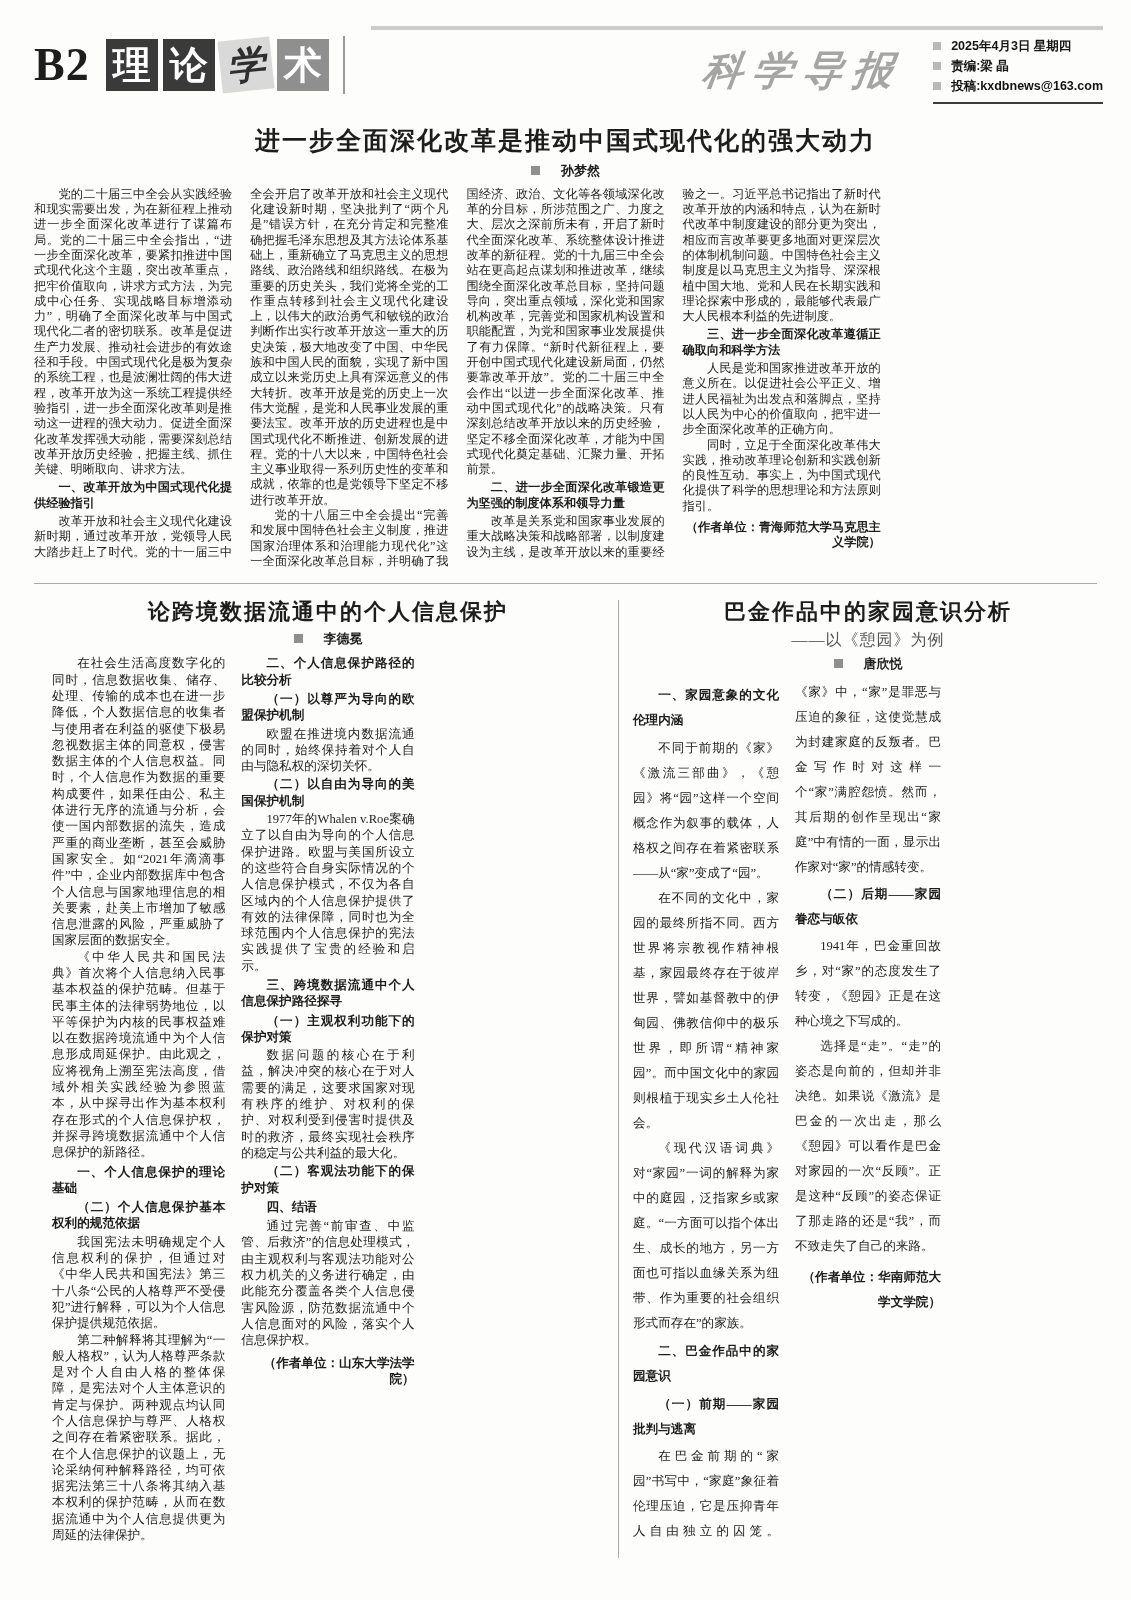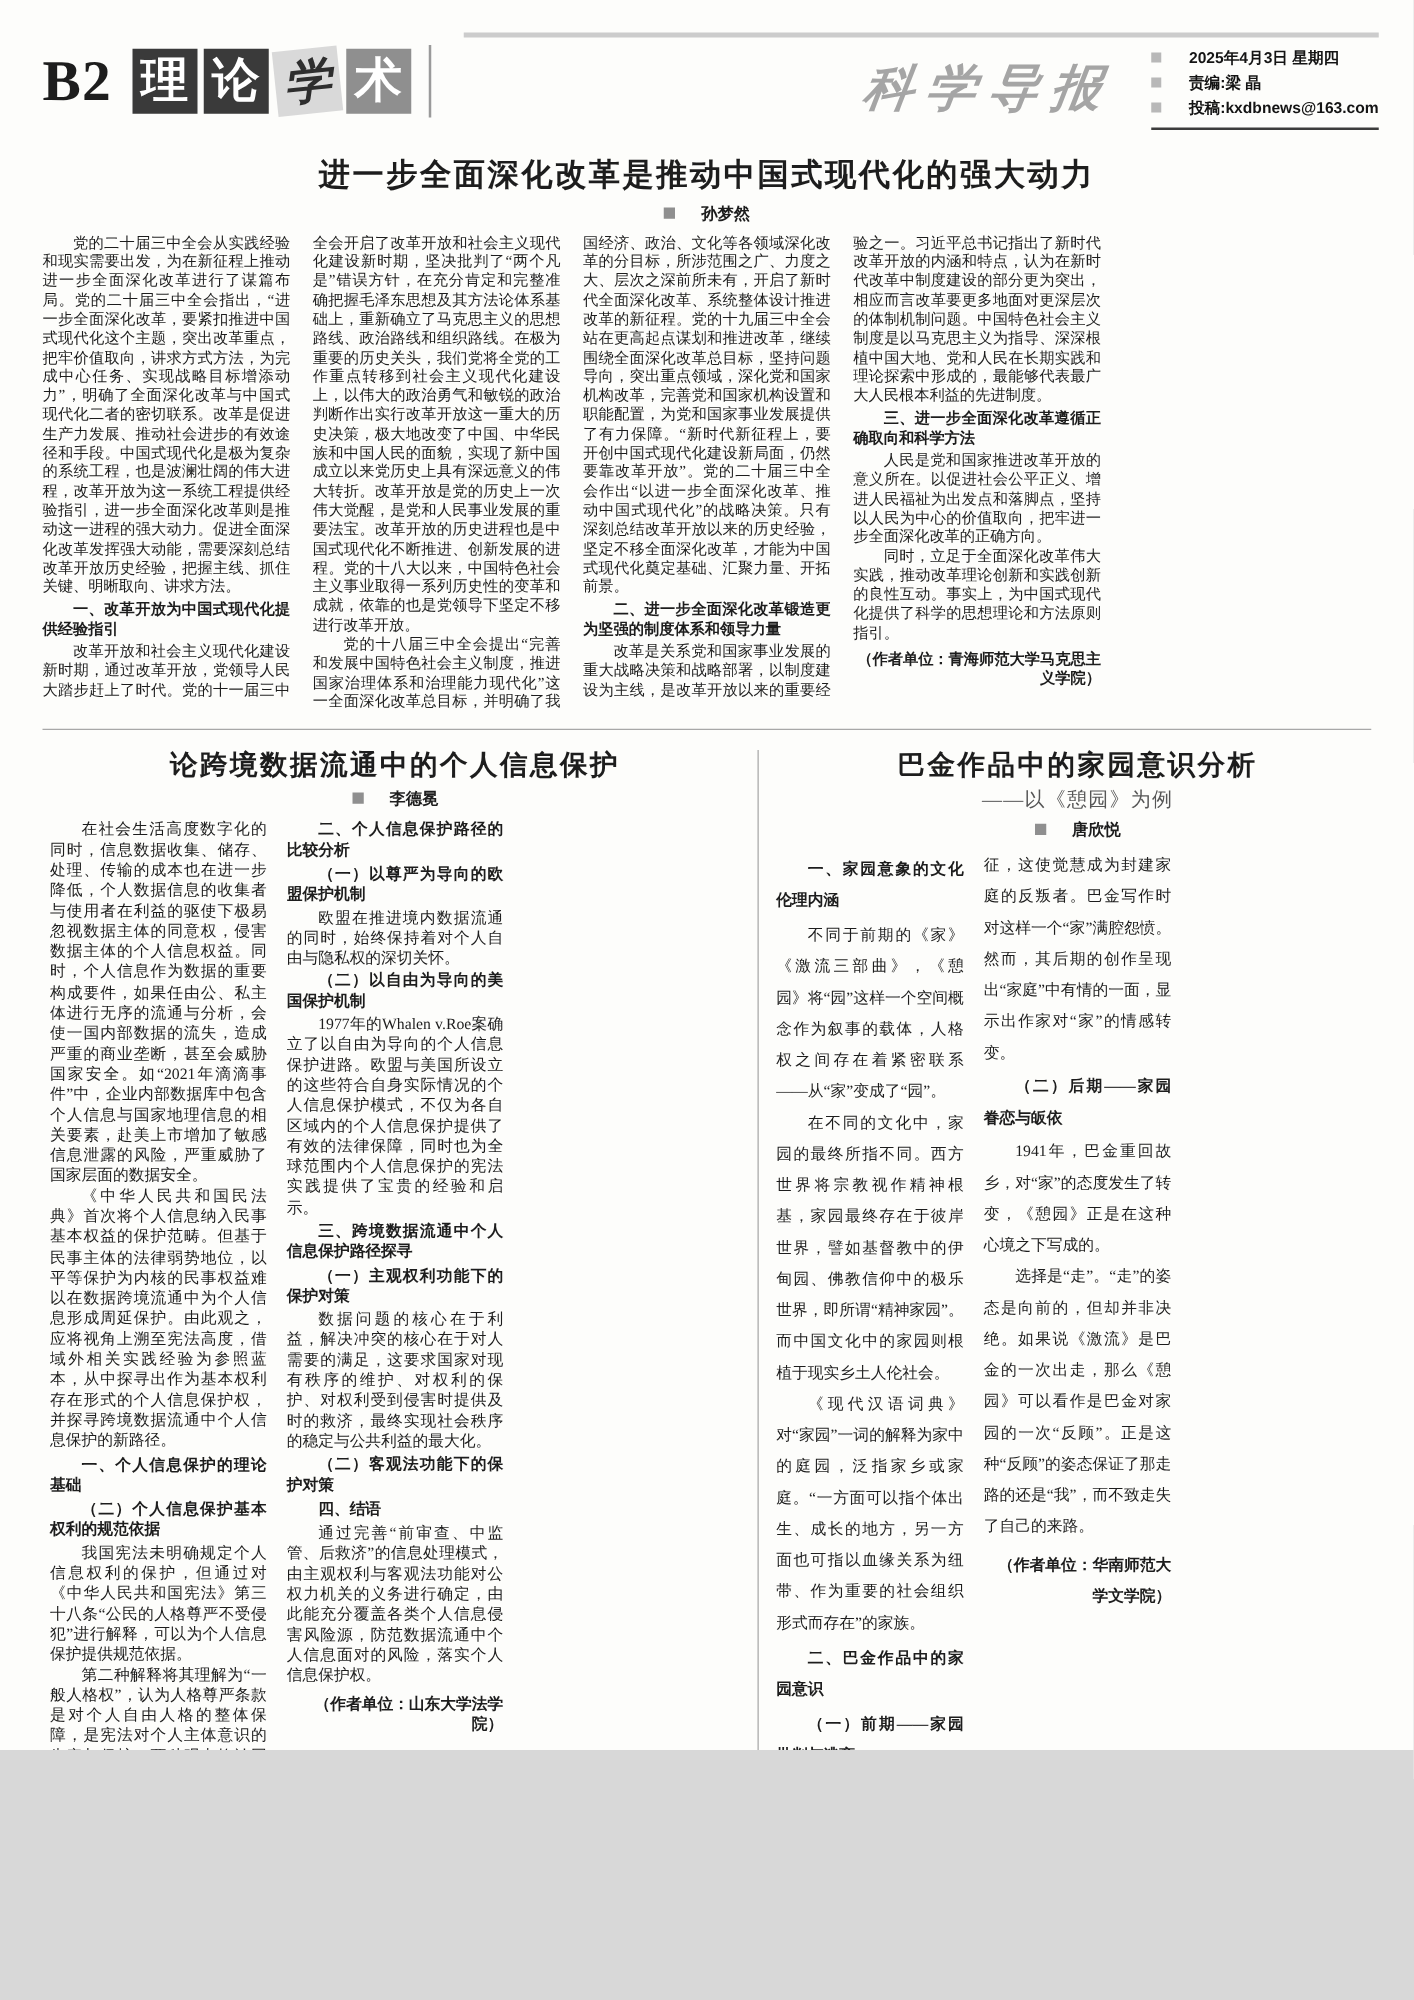--- a/index.html
+++ b/index.html
@@ -1,38 +1,38 @@
 <!DOCTYPE html>
 <html><head>
 <meta charset="utf-8">
 <style>
   * { box-sizing: border-box; margin: 0; padding: 0; }
   html,body { background:#d8d8d8; }
   .page {
-    width: 1131px; height: 1400px; background: #fdfdfb; color:#1d1d1d;
+    width: 1131px; height: 1600px; background: #fdfdfb; color:#1d1d1d;
     font-family: "Liberation Serif", serif; position: relative; overflow: hidden;
     margin: 0 auto;
   }
   
   .header { display:flex; align-items:center; padding: 26px 28px 4px 34px; }
   .edition { font: 700 46px/1 "Liberation Serif", serif; letter-spacing:1px; margin-right:16px; }
   .tiles { display:flex; gap:5px; align-items:center; }
   .tile { width:52px; height:52px; display:flex; align-items:center; justify-content:center;
           font: 700 38px/1 "Liberation Sans", sans-serif; }
   .tile.dark  { background:#3a3a3a; color:#fff; }
   .tile.light { background:#d9d9d9; color:#2e2e2e; font-family:"DejaVu Serif",serif; font-style:italic; transform:rotate(-6deg); }
   .tile.mid   { background:#8f8f8f; color:#fff; }
   .tiles-divider { width:2px; height:58px; background:#9a9a9a; margin-left:9px; }
   .head-right { flex:1; margin-left:26px; border-top:4px solid #cccccc; padding-top:6px;
                 display:flex; justify-content:flex-end; align-items:center; gap:30px; }
   .brand { font-family:"DejaVu Serif", serif; font-style:italic; font-weight:700;
            font-size:40px; color:#a5a5a5; letter-spacing:10px; transform:skewX(-8deg); white-space:nowrap; }
   .pubinfo { border-bottom:2px solid #3c3c3c; padding-bottom:6px;
              font:700 12.5px/1.6 "Liberation Sans", sans-serif; color:#141414; }
-  .pubinfo .row { display:flex; align-items:center; gap:22px; white-space:nowrap; }
+  .pubinfo .row { display:flex; align-items:center; gap:10px; white-space:nowrap; }
   .sqicon { width:8px; height:8px; background:#b8b8b8; display:inline-block; flex:none; }
   
   .main-title { font:700 25px/1.35 "Liberation Sans", sans-serif; text-align:center;
                 letter-spacing:2px; margin:16px 30px 4px; }
   .byline { display:flex; justify-content:center; align-items:center; gap:21px;
             font:700 13px/1 "Liberation Sans", sans-serif; margin:6px 0 10px; }
   .byline .sq { width:9px; height:9px; background:#8f8f8f; display:inline-block; }
   .sec-title { font:700 22px/1.3 "Liberation Sans", sans-serif; text-align:center;
                letter-spacing:2px; margin:14px 10px 2px; }
   .sec-subtitle { text-align:center; font-size:16px; color:#565656; letter-spacing:1px; margin-top:4px; }
@@ -42,21 +42,21 @@
                 font-size:12.2px; line-height:15.3px; }
   #left-cols  { column-count:3; column-gap:16px; height:898px; font-size:12.6px; line-height:16.3px; }
   #right-cols { column-count:3; column-gap:16px; height:878px; font-size:12.6px; line-height:25px; }
   .cols p, .cols h4, .cols h5 { font-size:inherit; line-height:inherit; }
   .blk-p { text-indent:2em; }
   .blk-h { font-family:"Liberation Sans", sans-serif; font-weight:700; text-indent:2em; margin:3px 0; }
   .blk-sub { font-weight:700; text-indent:2em; margin:2px 0; }
   .blk-credit { text-align:right; font-weight:700; text-indent:0; margin-top:6px; }
   
   .hdiv { height:1px; background:#a8a8a8; margin:12px 34px 0; }
-  .bottom { display:flex; padding:0 28px 0 40px; align-items:stretch; }
+  .bottom { display:flex; padding:0 28px 0 52px; align-items:stretch; }
   .bleft { width:552px; }
   .vdiv { width:1px; background:#a8a8a8; margin:16px 14px 0; }
   .bright { flex:1; }
 </style>
 </head>
 <body>
 
 <div class="page">
 
   <div class="header">

